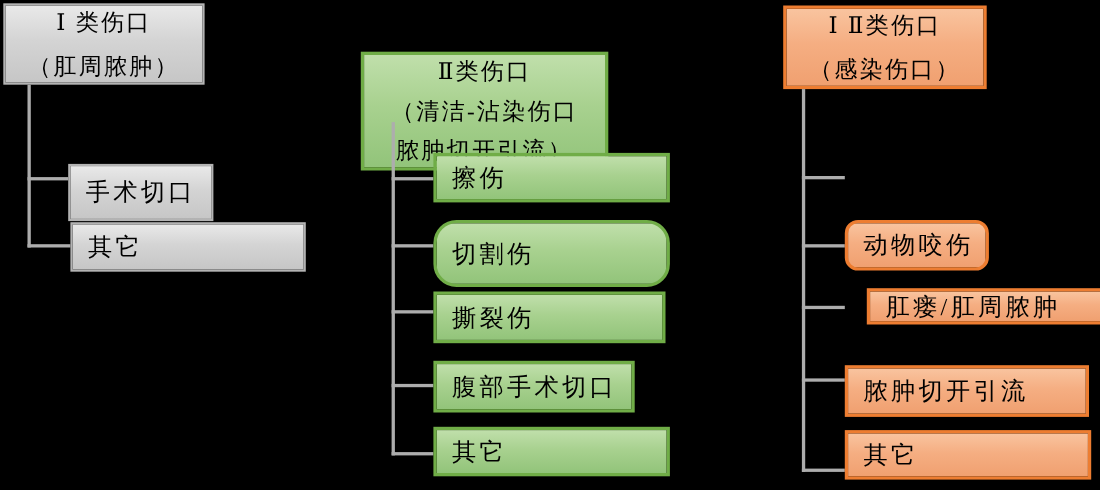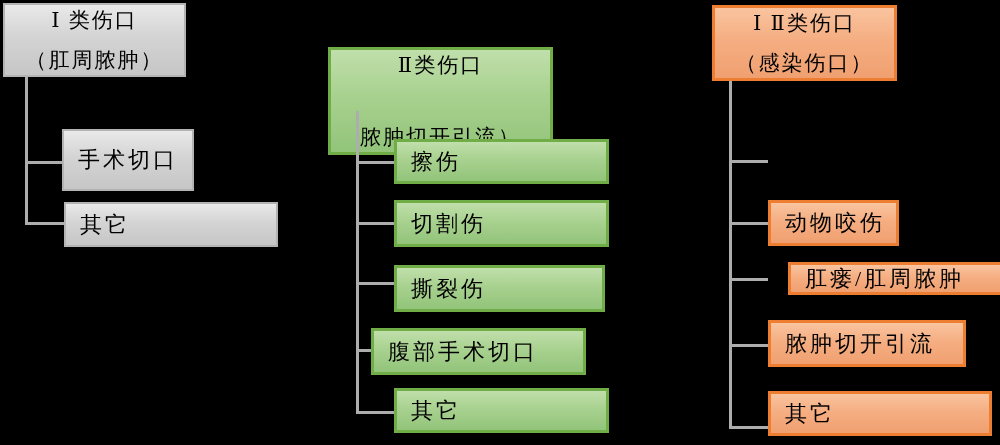--- a/index.html
+++ b/index.html
@@ -41,51 +41,52 @@
 
   <div class="box header gray" style="left:3px; top:3px; width:183px; height:74px;">
     <span>Ⅰ 类伤口</span>
     <span>（肛周脓肿）</span>
   </div>
 
   <div class="conn vline" style="left:25px; top:77px; height:148px;"></div>
   <div class="conn hline" style="left:25px; top:161px; width:37px;"></div>
   <div class="conn hline" style="left:25px; top:222px; width:39px;"></div>
 
-  <div class="box child gray" style="left:62px; top:129px; width:132px; height:62px;">手术切口</div>
+  <div class="box child gray" style="left:62px; top:149px; width:132px; height:52px;">手术切口</div>
   <div class="box child gray" style="left:64px; top:202px; width:214px; height:45px;">其它</div>
 
   <div class="box header green" style="left:328px; top:3px; width:225px; height:108px;margin-top:44px;">
     <span>Ⅱ类伤口</span>
+    <span>（清洁-沾染伤口</span>
     <span>脓肿切开引流）</span>
   </div>
 
   <div class="conn vline" style="left:356px; top:111px; height:303px;"></div>
   <div class="conn hline" style="left:356px; top:161px; width:38px;"></div>
   <div class="conn hline" style="left:356px; top:222px; width:38px;"></div>
   <div class="conn hline" style="left:356px; top:282px; width:38px;"></div>
   <div class="conn hline" style="left:356px; top:349px; width:38px;"></div>
   <div class="conn hline" style="left:356px; top:411px; width:38px;"></div>
 
   <div class="box child green" style="left:394px; top:139px; width:215px; height:45px;">擦伤</div>
-  <div class="box child green" style="left:394px; top:200px; width:215px; height:47px;">切割伤</div>
+  <div class="box child green" style="left:394px; top:200px; width:215px; height:61px;border-radius:21px;">切割伤</div>
   <div class="box child green" style="left:394px; top:265px; width:211px; height:47px;">撕裂伤</div>
-  <div class="box child green" style="left:371px; top:328px; width:215px; height:47px;">腹部手术切口</div>
+  <div class="box child green" style="left:394px; top:328px; width:183px; height:47px;">腹部手术切口</div>
   <div class="box child green" style="left:394px; top:388px; width:215px; height:45px;">其它</div>
 
   <div class="box header orange" style="left:712px; top:5px; width:185px; height:76px;">
     <span>Ⅰ Ⅱ类伤口</span>
     <span>（感染伤口）</span>
   </div>
 
   <div class="conn vline" style="left:729px; top:81px; height:348px;"></div>
   <div class="conn hline" style="left:729px; top:160px; width:39px;"></div>
   <div class="conn hline" style="left:729px; top:222px; width:39px;"></div>
   <div class="conn hline" style="left:729px; top:278px; width:39px;"></div>
   <div class="conn hline" style="left:729px; top:344px; width:39px;"></div>
   <div class="conn hline" style="left:729px; top:426px; width:39px;"></div>
 
-  <div class="box child orange" style="left:768px; top:200px; width:131px; height:46px;">动物咬伤</div>
+  <div class="box child orange" style="left:768px; top:200px; width:131px; height:46px;border-radius:12px;">动物咬伤</div>
   <div class="box child orange" style="left:788px; top:262px; width:230px; height:33px;">肛瘘/肛周脓肿</div>
-  <div class="box child orange" style="left:768px; top:320px; width:198px; height:47px;">脓肿切开引流</div>
+  <div class="box child orange" style="left:768px; top:332px; width:222px; height:47px;">脓肿切开引流</div>
   <div class="box child orange" style="left:768px; top:391px; width:224px; height:45px;">其它</div>
 
 </div>
 
 </body></html>

